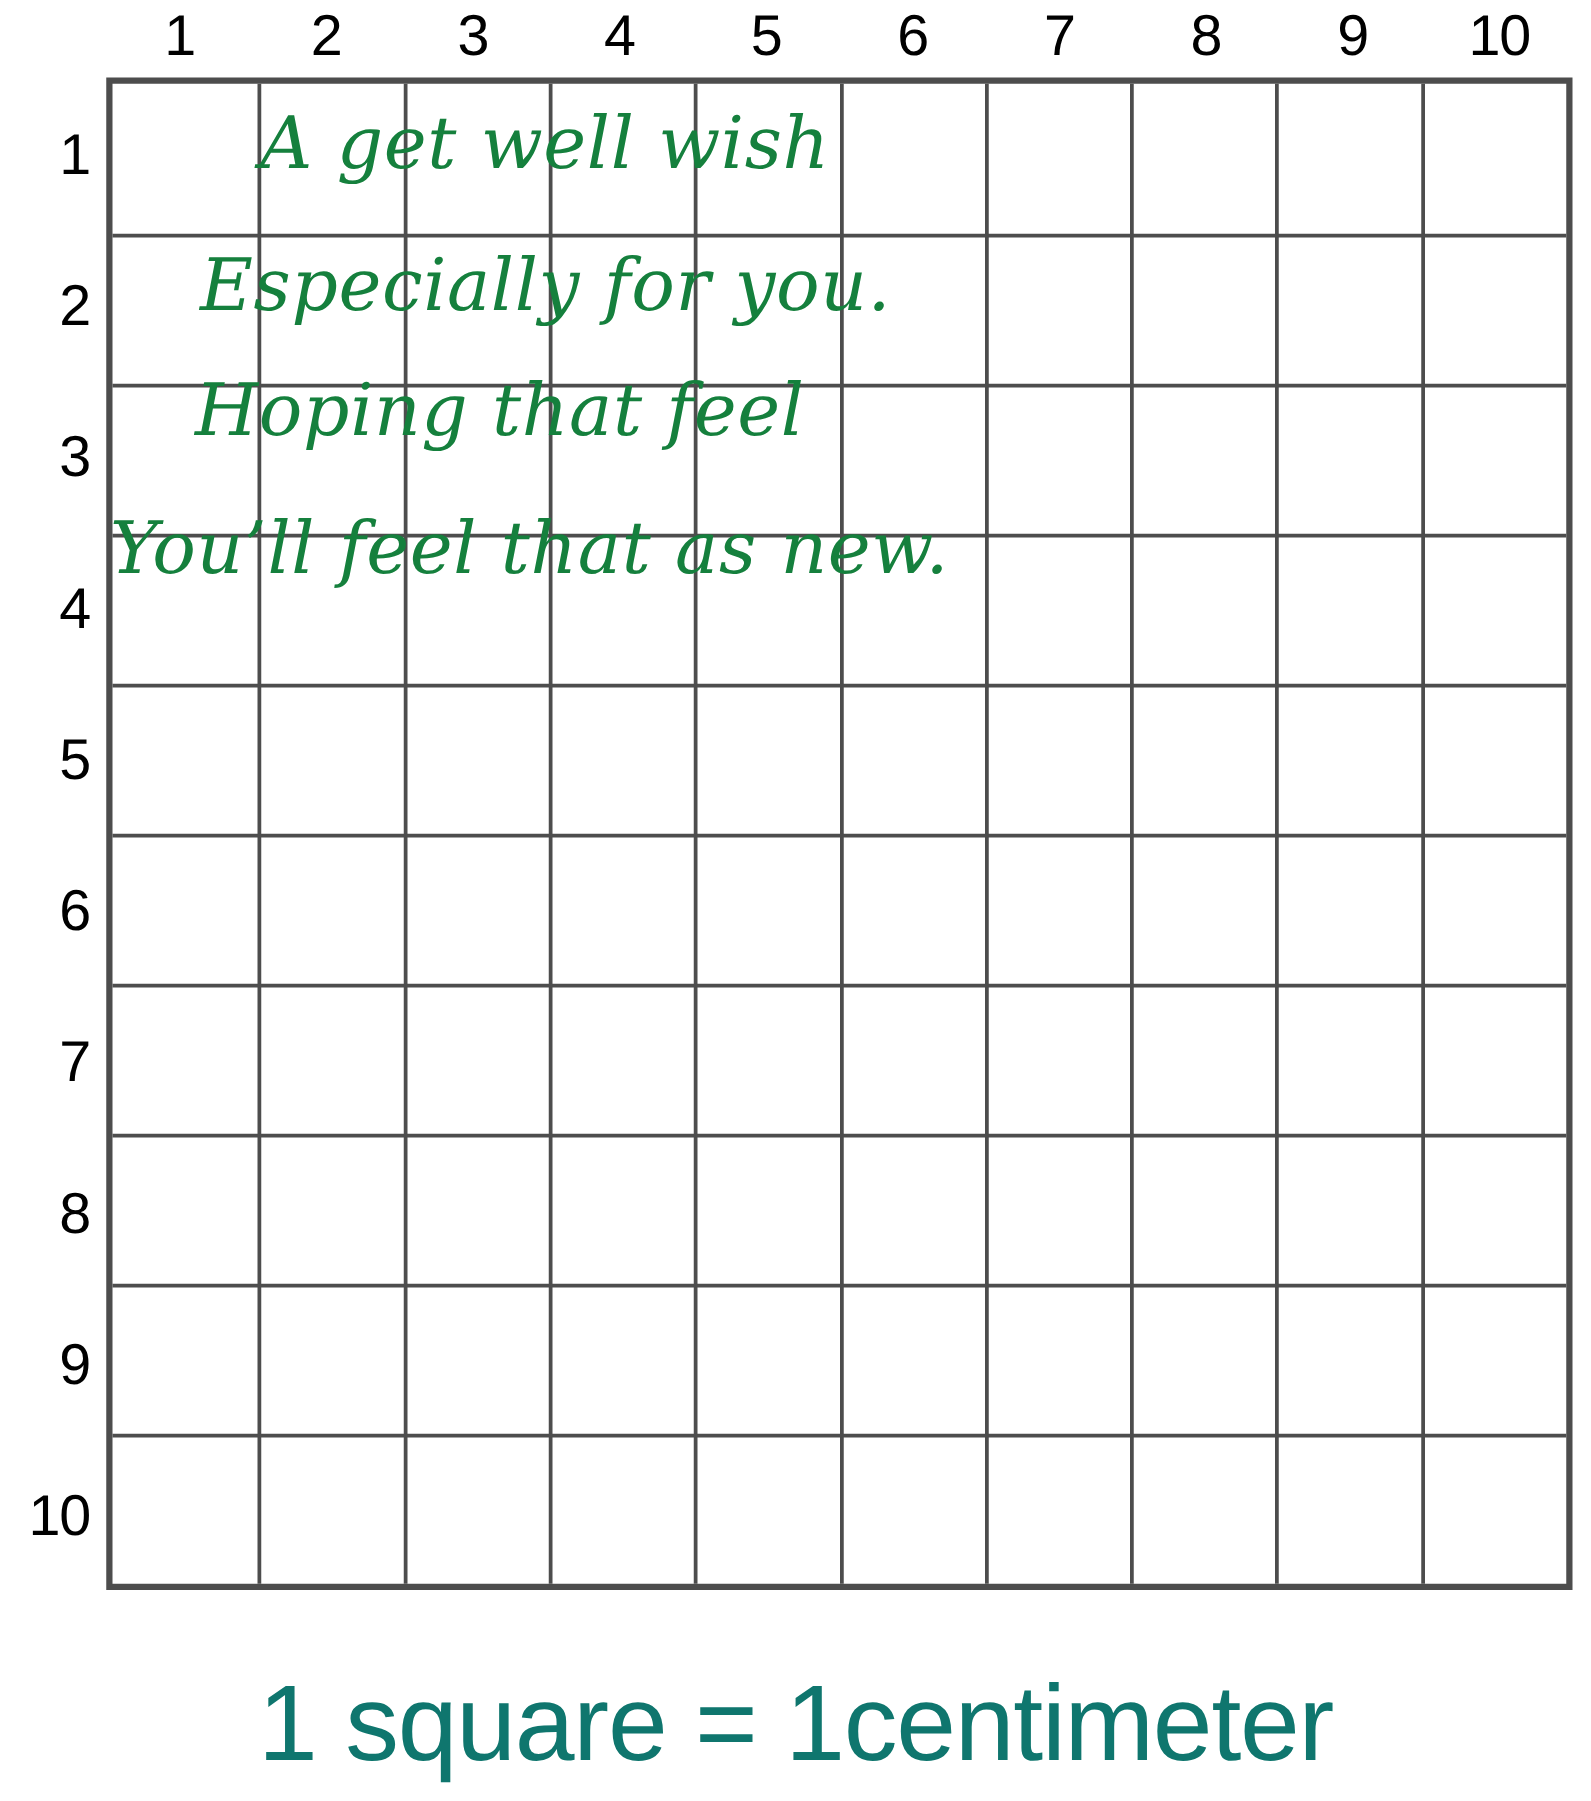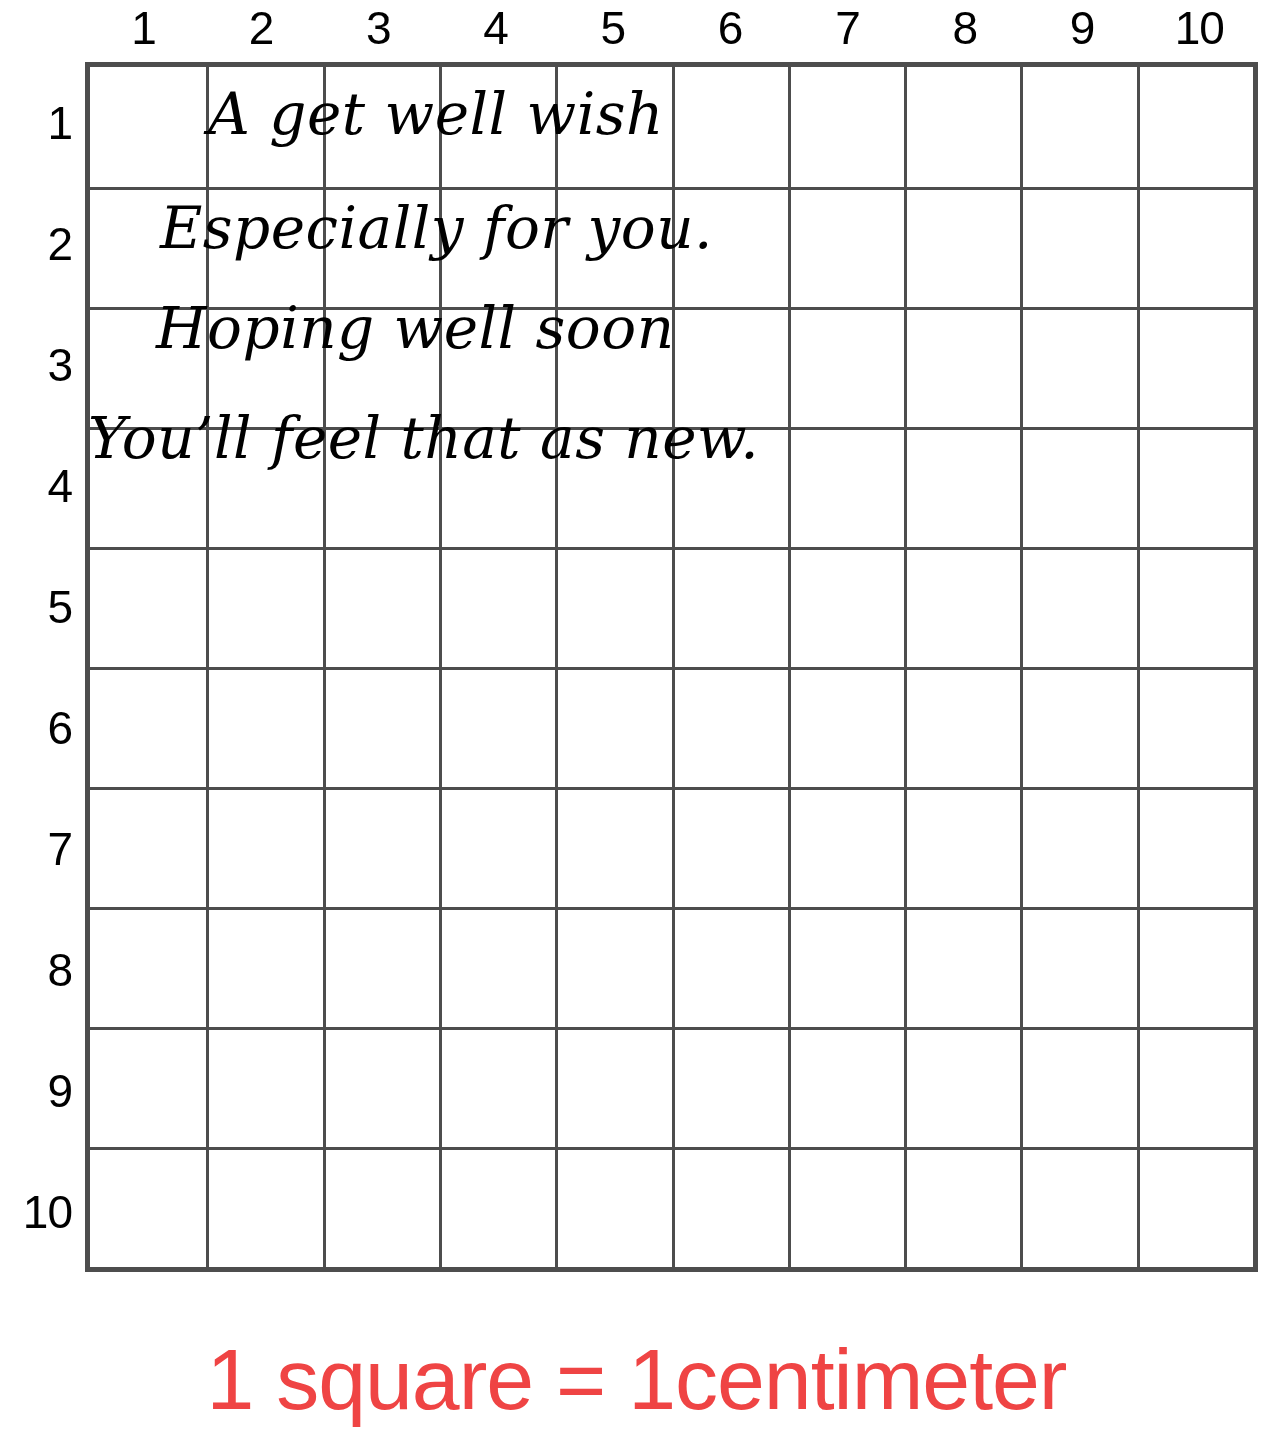--- a/index.html
+++ b/index.html
@@ -103,39 +103,39 @@
     top: 58px;
     width: 720px;
     height: 420px;
     pointer-events: none;
   }
   .msg-line {
     position: absolute;
     font-family: "DejaVu Serif", serif;
     font-style: italic;
     font-size: 58px;
-    color: #000000;
+    color: #15803d;
     white-space: nowrap;
     letter-spacing: 0.5px;
   }
   .msg-line.l1 { left: 130px; top: 22px; }
   .msg-line.l2 { left: 82px;  top: 136px; }
   .msg-line.l3 { left: 78px;  top: 236px; }
   .msg-line.l4 { left: 10px;  top: 346px; }
 
   
   #caption {
     position: absolute;
     left: 0;
     top: 1330px;
     width: 1273px;
     text-align: center;
     font-size: 86px;
     font-family: "Liberation Sans", sans-serif;
-    color: #ef4444;
+    color: #0f766e;
     letter-spacing: -1px;
   }
 </style>
 </head>
 <body>
 
 <div id="page">
 
   <div class="col-labels">
     <div class="col-label">1</div>
@@ -182,19 +182,19 @@
         <div class="hline" style="top: 60%; background: rgb(77, 77, 77);"></div>
         <div class="hline" style="top: 70%; background: rgb(77, 77, 77);"></div>
         <div class="hline" style="top: 80%; background: rgb(77, 77, 77);"></div>
         <div class="hline" style="top: 90%; background: rgb(77, 77, 77);"></div>
       </div>
   </div>
 
   <div id="message">
     <div class="msg-line l1">A get well wish</div>
     <div class="msg-line l2">Especially for you.</div>
-    <div class="msg-line l3">Hoping well soon</div>
+    <div class="msg-line l3">Hoping that feel</div>
     <div class="msg-line l4">You’ll feel that as new.</div>
   </div>
 
   <div id="caption">1 square = 1centimeter</div>
 
 </div>
 
 </body></html>

